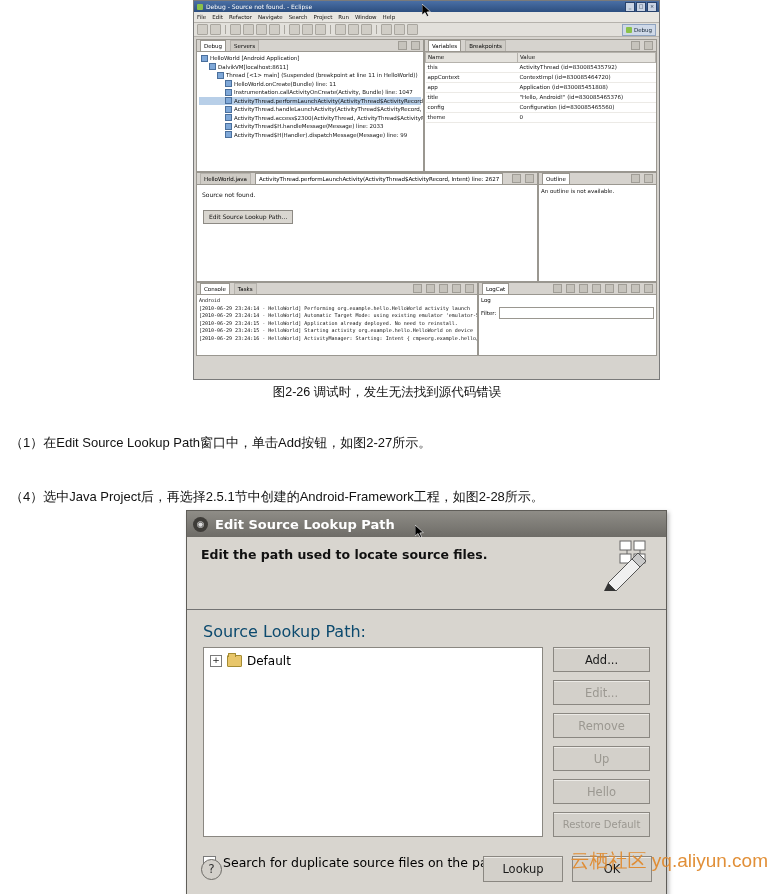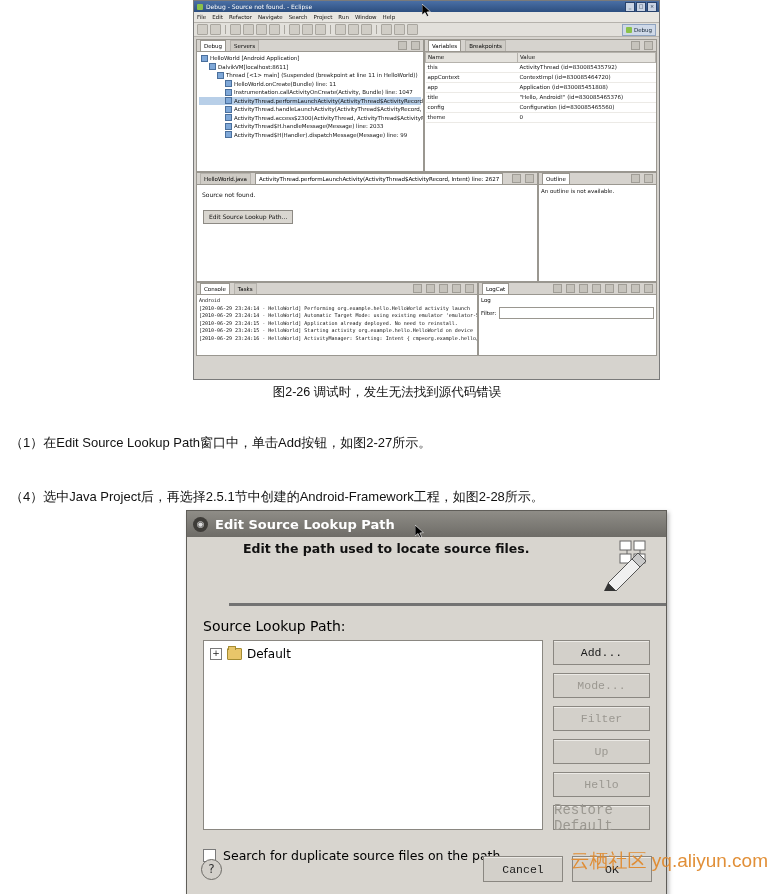--- a/index.html
+++ b/index.html
@@ -96,30 +96,29 @@
     height:26px;background:linear-gradient(#8f8d87,#6e6c67);
     display:flex;align-items:center;gap:7px;padding:0 6px;
     color:#fff;font-size:13px;font-weight:bold;
   }
   .dlg-title .tico{
     width:15px;height:15px;border-radius:50%;background:#3e3c38;
     display:flex;align-items:center;justify-content:center;
     font-size:9px;color:#dcdcdc;
   }
   .dlg-head{
-    background:#d8d5cf;padding:4px 14px 6px 14px;position:relative;height:56px;
-    border-bottom:3px solid #737373;
-    margin-left:42px;
+    background:#d8d5cf;padding:10px 14px 6px 14px;position:relative;height:56px;
+    border-bottom:1px solid #737373;
   }
   .dlg-head h2{margin:0;font-size:12.5px;font-weight:bold;color:#111;}
   .dlg-head .art{
     position:absolute;right:14px;top:2px;width:58px;height:52px;
   }
   .dlg-body{padding:12px 16px 0 16px;}
-  .dlg-label{font-size:14px;color:#000000;margin-bottom:6px;}
+  .dlg-label{font-size:16px;color:#0c4a6e;margin-bottom:6px;}
   .lp-row{display:flex;gap:10px;}
   .lp-list{
     flex:1;height:176px;background:#fff;border:1px solid #8a8781;
     padding:6px;font-size:12px;
   }
   .lp-item{display:flex;align-items:center;gap:5px;}
   .plusbox{
     width:10px;height:10px;border:1px solid #7a7a7a;background:#fff;
     font-size:9px;line-height:9px;text-align:center;color:#222;
   }
@@ -129,21 +128,20 @@
   }
   .folder:before{
     content:"";position:absolute;left:0;top:-3px;width:6px;height:3px;
     background:#e8c66a;border:1px solid #a58c33;border-bottom:none;border-radius:1px 1px 0 0;
   }
   .lp-btns{display:flex;flex-direction:column;gap:8px;width:97px;}
   .btn{
     height:23px;background:#d3d0ca;border:1px solid #8a8781;
     font-size:11.5px;color:#1a1a1a;display:flex;align-items:center;justify-content:center;
     box-shadow:inset 0 1px 0 #eceae6;
-    font-family:Liberation Mono, monospace;
   }
   .btn.disabled{color:#9b9891;}
   .chk-row{display:flex;align-items:center;gap:7px;margin-top:18px;font-size:12.5px;}
   .chk{width:11px;height:11px;background:#fff;border:1px solid #7a7a7a;}
   .dlg-foot{
     position:absolute;left:0;bottom:0;width:100%;height:52px;
     display:flex;align-items:center;padding:0 14px;box-sizing:border-box;
   }
   .help-circle{
     width:19px;height:19px;border-radius:50%;border:1px solid #6c6a65;
@@ -414,37 +412,37 @@
     <div class="lp-row">
       <div class="lp-list">
         <div class="lp-item">
           <span class="plusbox">+</span>
           <span class="folder"></span>
           <span>Default</span>
         </div>
       </div>
       <div class="lp-btns">
         <div class="btn">Add...</div>
-        <div class="btn disabled">Mode...</div>
-        <div class="btn disabled">Filter</div>
+        <div class="btn disabled">Edit...</div>
+        <div class="btn disabled">Remove</div>
         <div class="btn disabled">Up</div>
         <div class="btn disabled">Hello</div>
-        <div class="btn disabled" style="font-size:14px">Restore Default</div>
+        <div class="btn disabled" style="font-size:10px">Restore Default</div>
       </div>
     </div>
     <div class="chk-row">
       <span class="chk"></span>
       <span>Search for duplicate source files on the path</span>
     </div>
   </div>
 
   <div class="dlg-foot">
     <div class="help-circle">?</div>
     <div class="foot-btns">
-      <div class="btn">Cancel</div>
+      <div class="btn">Lookup</div>
       <div class="btn">OK</div>
     </div>
   </div>
 
   <svg class="mouse" style="left:228px;top:14px;" viewBox="0 0 9 13">
     <polygon points="0,0 0,11 3,8.5 5,12.5 6.7,11.8 4.8,8 8.4,7.6" fill="#000" stroke="#fff" stroke-width="0.6"></polygon>
   </svg>
 </div>
 
 <div class="watermark">云栖社区 yq.aliyun.com</div>

